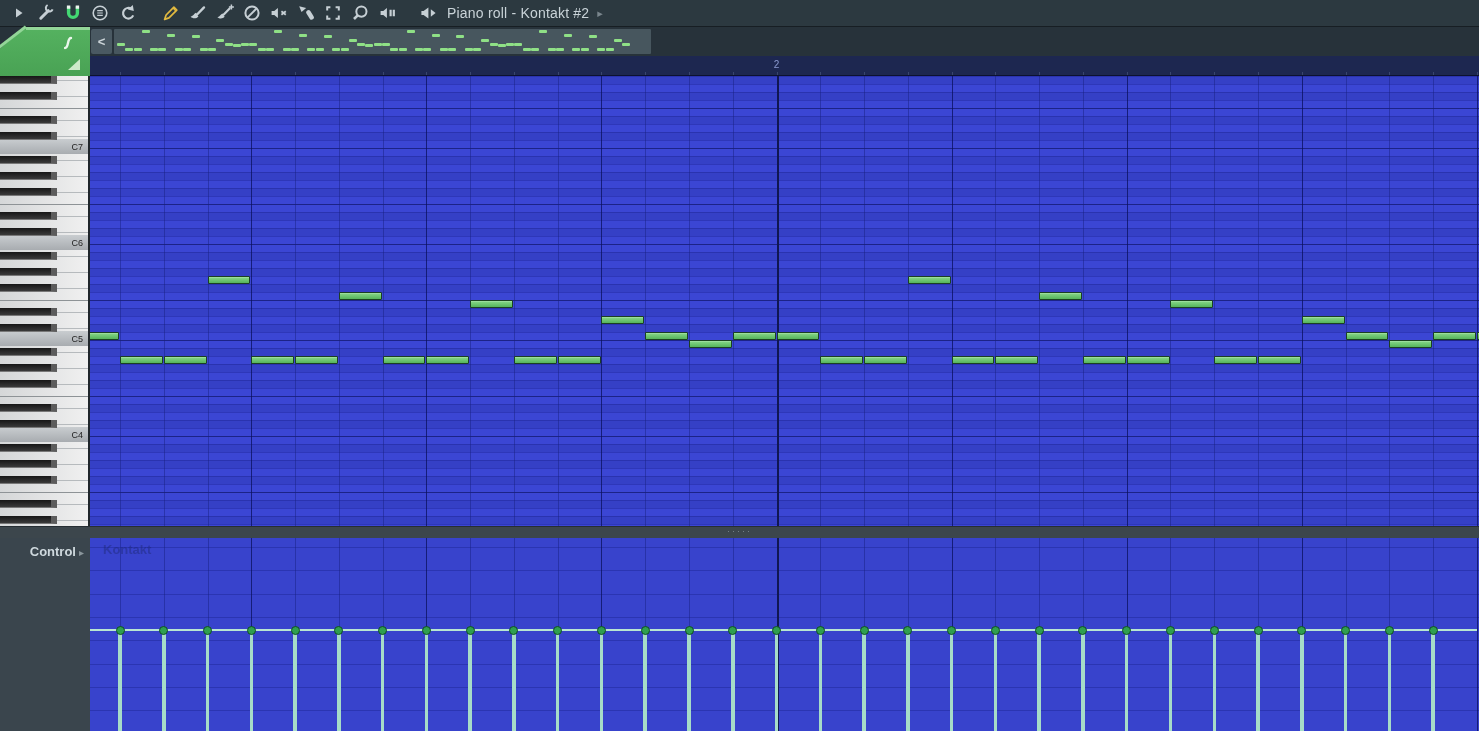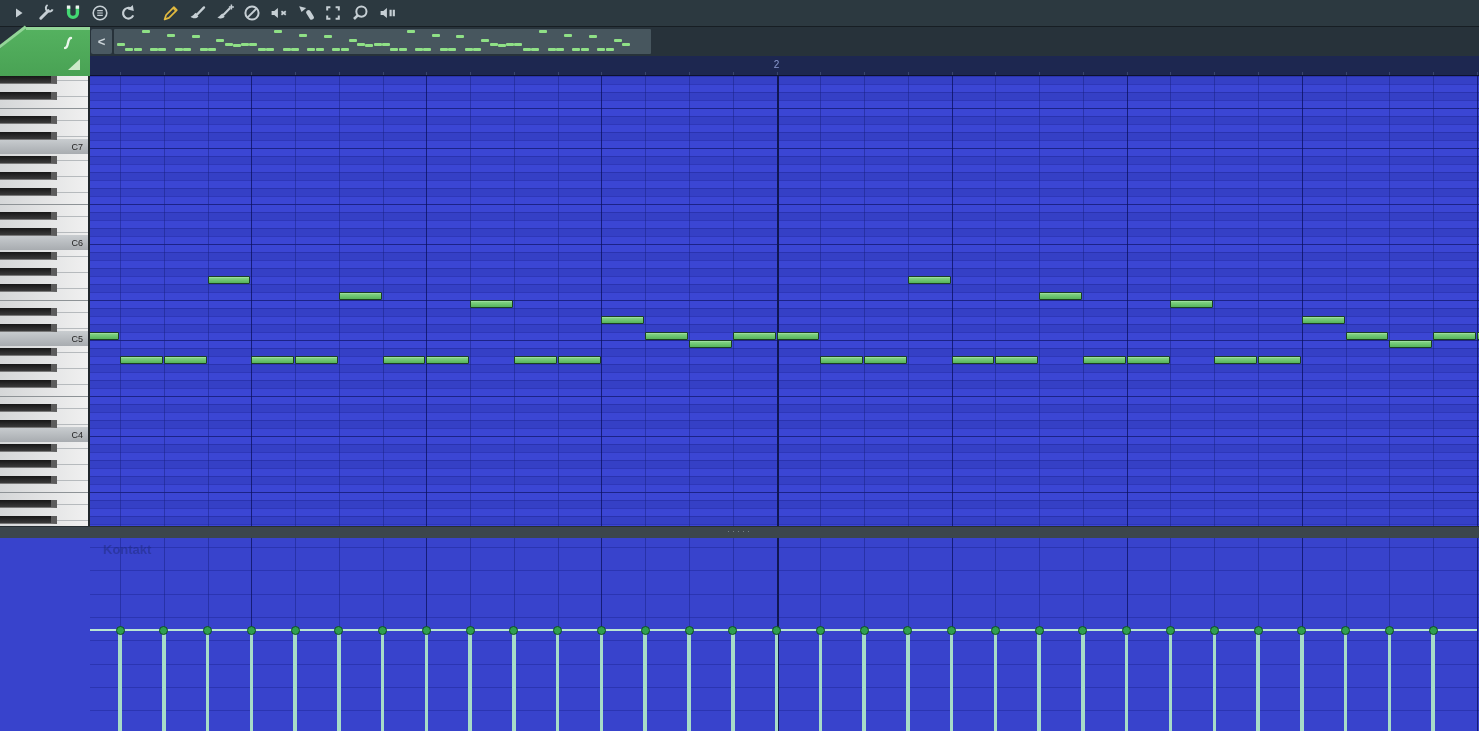--- a/index.html
+++ b/index.html
@@ -163,20 +163,30 @@
             <path d="M7.7 12.3L4 16" stroke="#c6cfd4" stroke-width="2.6"></path>
           </svg>
         </div>
         <div class="ticon">
           <svg width="20" height="20" viewBox="0 0 20 20">
             <path d="M3.6 8v4h2.7l3.6 3V5L6.3 8z" fill="#c6cfd4"></path>
             <path d="M13.6 6.8v6.4M16.8 6.8v6.4" stroke="#c6cfd4" stroke-width="2.2"></path>
           </svg>
         </div>
       </div>
+    <div id="title-group">
+      <span class="ticon" id="title-icon">
+          <svg width="20" height="20" viewBox="0 0 20 20">
+            <path d="M10.4 4.5v11L5.6 12H3.4V8h2.2z" fill="#c6cfd4"></path>
+            <polygon points="12.8,6.2 17.6,10 12.8,13.8" fill="#c6cfd4"></polygon>
+          </svg>
+        </span>
+      <span id="pr-title">Piano roll - Kontakt #2</span>
+      <span class="title-chev">▸</span>
+    </div>
   </div>
 
   <div id="preview-strip">
     <div id="scroll-left-btn">&lt;</div>
     <div id="preview-region">
         <div class="mini-note" style="left: 3px; top: 13.6px; background: rgb(143, 224, 134);"></div>
         <div class="mini-note" style="left: 11.28px; top: 19px; background: rgb(143, 224, 134);"></div>
         <div class="mini-note" style="left: 19.56px; top: 19px; background: rgb(143, 224, 134);"></div>
         <div class="mini-note" style="left: 27.84px; top: 1px; background: rgb(143, 224, 134);"></div>
         <div class="mini-note" style="left: 36.12px; top: 19px; background: rgb(143, 224, 134);"></div>
@@ -535,20 +545,25 @@
       <div class="note" title="C5" style="left: 1255.56px; top: 256px; width: 42.87px;"></div>
       <div class="note" title="B4" style="left: 1299.33px; top: 264px; width: 42.87px;"></div>
       <div class="note" title="C5" style="left: 1343.1px; top: 256px; width: 42.87px;"></div>
       <div class="note" title="C5" style="left: 1386.87px; top: 256px; width: 42.87px;"></div>
     </div>
 
   <div id="splitter">
     <span id="splitter-grip">·····</span>
   </div>
 
+  <div id="control-panel">
+    <span id="control-menu">
+      <span>Control</span><span class="chev">▸</span>
+    </span>
+  </div>
   <div id="velocity">
     <span id="velocity-label">Kontakt</span>
   <div class="hline" style="top: 9px;"></div>
       <div class="hline" style="top: 32.3px;"></div>
       <div class="hline" style="top: 55.6px;"></div>
       <div class="hline" style="top: 78.9px;"></div>
       <div class="hline" style="top: 102.2px;"></div>
       <div class="hline" style="top: 125.5px;"></div>
       <div class="hline" style="top: 148.8px;"></div>
       <div class="hline" style="top: 172.1px;"></div>

